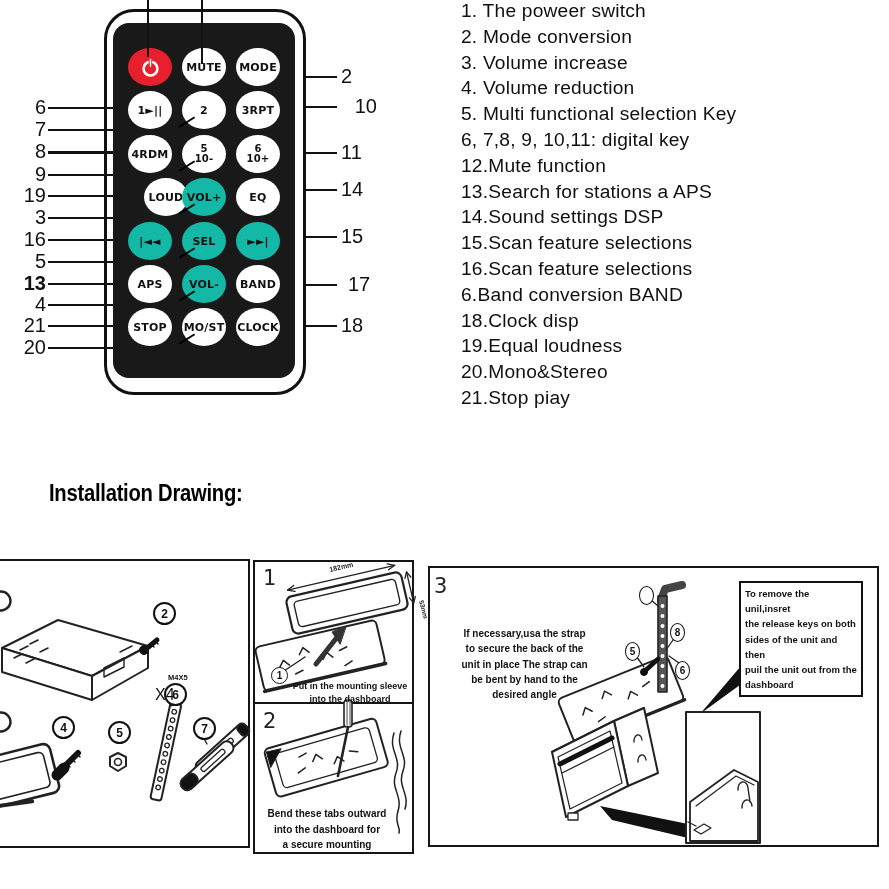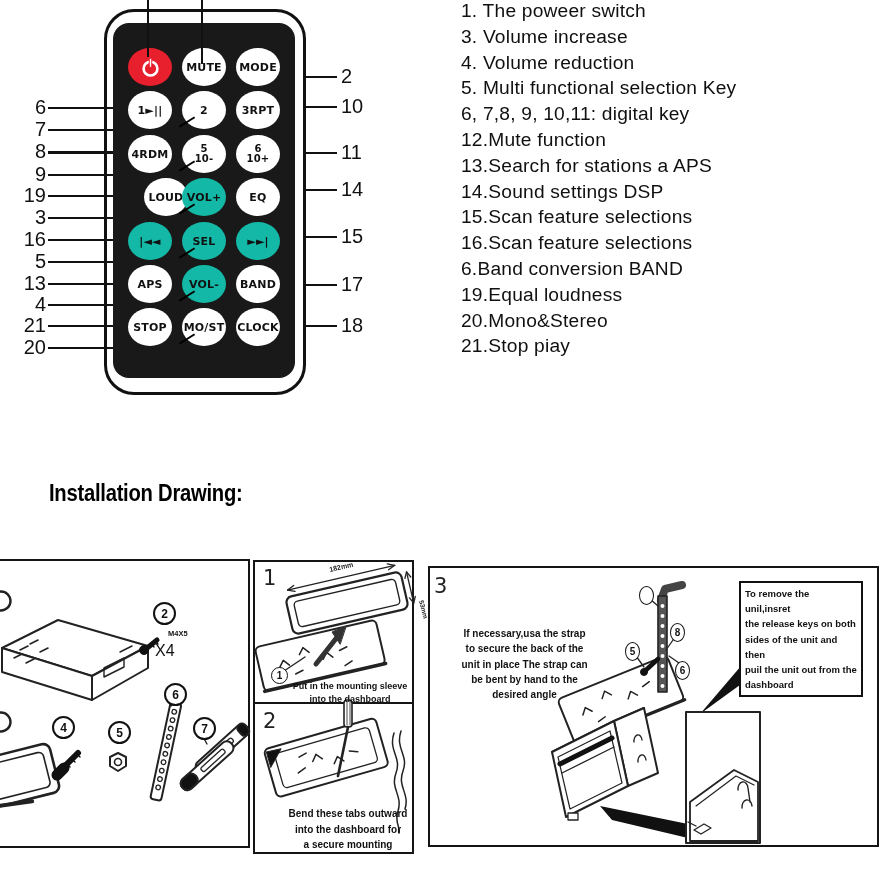--- a/index.html
+++ b/index.html
@@ -36,21 +36,21 @@
   .circ{position:absolute;width:19px;height:19px;border:2px solid #111;border-radius:50%;
     display:flex;align-items:center;justify-content:center;font-size:12px;font-weight:bold;
     background:#fff;z-index:6;}
   .circ.sm{width:15px;height:15px;border-width:1.5px;font-size:10px;}
   .oval{position:absolute;width:13px;height:17px;border:1.5px solid #111;border-radius:50%;
     display:flex;align-items:center;justify-content:center;font-size:10px;font-weight:bold;
     background:#fff;z-index:6;}
   .removal-box{position:absolute;left:739px;top:581px;width:112px;border:2px solid #111;
     padding:3px 4px;font-weight:bold;font-size:9.5px;line-height:1.6;white-space:pre-line;
     background:#fff;z-index:6;}
-  .tinylabel{position:absolute;font-weight:bold;z-index:6;}
+  .tinylabel{position:absolute;font-weight:bold;z-index:6;margin-top:44px;}
   svg text{font-family:"Liberation Sans",sans-serif;}
 </style>
 </head>
 <body>
 
 <div id="stage">
 
   <div>
     <div class="vline" style="left:147px;top:0;height:57px;"></div>
     <div class="vline" style="left:201px;top:0;height:64px;"></div>
@@ -154,54 +154,56 @@
     <div class="cl-line" style="left:48px;top:347px;width:65px;"></div>
 
     <div class="num-label l" style="left:10px;top:96px;">6</div>
     <div class="num-label l" style="left:10px;top:118px;">7</div>
     <div class="num-label l" style="left:10px;top:140px;">8</div>
     <div class="num-label l" style="left:10px;top:163px;">9</div>
     <div class="num-label l" style="left:10px;top:184px;">19</div>
     <div class="num-label l" style="left:10px;top:206px;">3</div>
     <div class="num-label l" style="left:10px;top:228px;">16</div>
     <div class="num-label l" style="left:10px;top:250px;">5</div>
-    <div class="num-label l" style="left:10px;top:272px;">13</div>
+    <div class="num-label l" style="left:10px;top:272px;font-weight:bold;">13</div>
     <div class="num-label l" style="left:10px;top:293px;">4</div>
     <div class="num-label l" style="left:10px;top:314px;">21</div>
     <div class="num-label l" style="left:10px;top:336px;">20</div>
 
     <div class="cl-line" style="left:303px;top:76px;width:34px;"></div>
     <div class="cl-line" style="left:303px;top:106px;width:34px;"></div>
     <div class="cl-line" style="left:303px;top:152px;width:34px;"></div>
     <div class="cl-line" style="left:303px;top:189px;width:34px;"></div>
     <div class="cl-line" style="left:303px;top:236px;width:34px;"></div>
     <div class="cl-line" style="left:303px;top:284px;width:34px;"></div>
     <div class="cl-line" style="left:303px;top:325px;width:34px;"></div>
 
     <div class="num-label r" style="left:341px;top:65px;">2</div>
-    <div class="num-label r" style="left:341px;top:95px;">10</div>
+    <div class="num-label r" style="left:341px;top:95px;text-align:right;">10</div>
     <div class="num-label r" style="left:341px;top:141px;">11</div>
     <div class="num-label r" style="left:341px;top:178px;">14</div>
     <div class="num-label r" style="left:341px;top:225px;">15</div>
-    <div class="num-label r" style="left:341px;top:273px;">17</div>
+    <div class="num-label r" style="left:341px;top:273px;text-align:center;">17</div>
     <div class="num-label r" style="left:341px;top:314px;">18</div>
   </div>
 
   <div class="fn-list">
     <div class="fn-item">1. The poweer switch</div>
+    <div class="fn-item">2. Mode conversion</div>
     <div class="fn-item">3. Volume increase</div>
     <div class="fn-item">4. Volume reduction</div>
     <div class="fn-item">5. Multi functional selection Key</div>
     <div class="fn-item">6, 7,8, 9, 10,11: digital key</div>
     <div class="fn-item">12.Mute function</div>
     <div class="fn-item">13.Search for stations a APS</div>
     <div class="fn-item">14.Sound settings DSP</div>
     <div class="fn-item">15.Scan feature selections</div>
     <div class="fn-item">16.Scan feature selections</div>
     <div class="fn-item">6.Band conversion BAND</div>
+    <div class="fn-item">18.Clock disp</div>
     <div class="fn-item">19.Equal loudness</div>
     <div class="fn-item">20.Mono&amp;Stereo</div>
     <div class="fn-item">21.Stop piay</div>
   </div>
 
   <div class="heading">Installation Drawing:</div>
 
   <div class="panel" style="left:-12px;top:559px;width:258px;height:285px;"></div>
   <div class="panel" style="left:253px;top:560px;width:157px;height:140px;"></div>
   <div class="panel" style="left:253px;top:702px;width:157px;height:148px;"></div>
@@ -356,21 +358,21 @@
   <div class="circ" style="left:108px;top:721px;">5</div>
   <div class="circ" style="left:164px;top:683px;">6</div>
   <div class="circ" style="left:193px;top:717px;">7</div>
   <div class="tinylabel" style="left:168px;top:629px;font-size:7.5px;">M4X5</div>
   <div class="tinylabel" style="left:155px;top:642px;font-size:16px;font-weight:normal;text-align:center;">X4</div>
 
   <div class="circ sm" style="left:271px;top:667px;">1</div>
   <div class="cap" style="left:287px;top:680px;width:126px;font-size:9px;line-height:1.42;">Put in the mounting sleeve
 into the dashboard</div>
 
-  <div class="cap" style="left:259px;top:806px;width:136px;font-size:10px;line-height:1.55;margin-left:21px;">Bend these tabs outward
+  <div class="cap" style="left:259px;top:806px;width:136px;font-size:10px;line-height:1.55;">Bend these tabs outward
 into the dashboard for
 a secure mounting</div>
 
   <div class="cap" style="left:452px;top:626px;width:145px;font-size:10px;line-height:1.53;">If necessary,usa the strap
 to secure the back of the
  unit in place The strap can
 be bent by hand to the
 desired angle</div>
   <div class="removal-box">To remove the unil,insret
 the release keys on both

